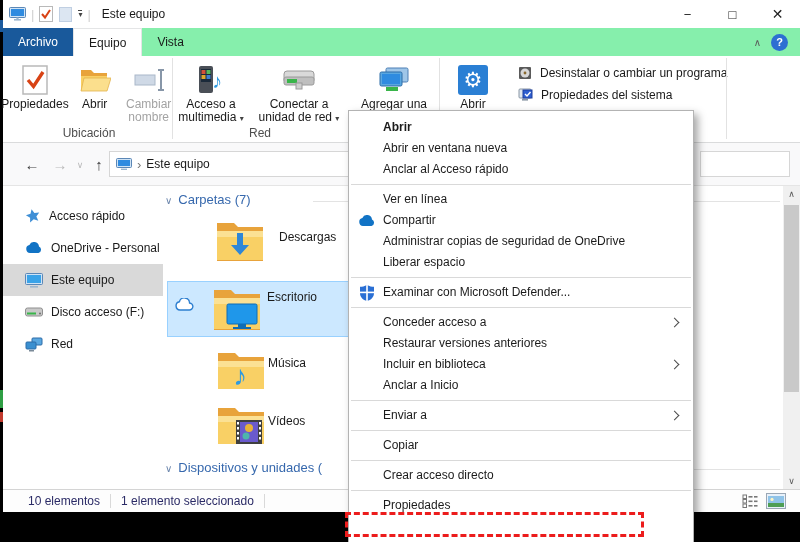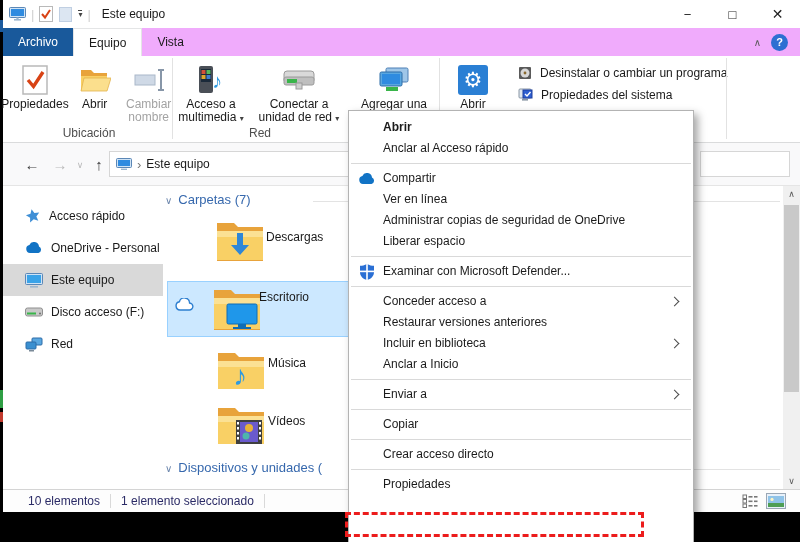--- a/index.html
+++ b/index.html
@@ -17,21 +17,21 @@
   .titlebar .pcicon { margin-left:6px; }
   .tsep { color:#d0d0d0; margin:0 5px; font-size:13px; }
   .qat-box { width:13px; height:15px; background:#dce6f2; border:1px solid #c0cfe2; }
   .qat-drop { font-size:8px; color:#444; border-top:1px solid #444; padding-top:1px; margin-left:6px; line-height:6px; }
   .tb-title { margin-left:6px; font-size:12px; }
   .wincontrols { margin-left:auto; display:flex; height:28px; }
   .wc { width:45px; height:28px; display:flex; align-items:center; justify-content:center; font-size:13px; color:#222; }
   .wc.close { font-size:14px; }
 
   
-  .tabrow { position:absolute; left:0; top:28px; width:100%; height:28px; background:#f0abfc; display:flex; align-items:stretch; }
+  .tabrow { position:absolute; left:0; top:28px; width:100%; height:28px; background:#86efac; display:flex; align-items:stretch; }
   .tab { padding:0 15px; display:flex; align-items:center; font-size:12px; }
   .tab.file { background:#19599b; color:#fff; }
   .tab.active { background:#fff; border:1px solid #e4e5e6; border-bottom:none; }
   .tabrow-right { margin-left:auto; display:flex; align-items:center; gap:10px; padding-right:12px; }
   .rib-collapse { color:#5a5a5a; font-size:10px; }
   .help-btn { width:17px; height:17px; border-radius:50%; background:#2d6fd2; color:#fff; font-size:11px; font-weight:bold; display:flex; align-items:center; justify-content:center; }
 
   
   .ribbon { position:absolute; left:0; top:56px; width:100%; height:87px; background:#fff; border-bottom:1px solid #dadbdc; }
   .rgroup { position:absolute; top:0; height:100%; }
@@ -342,39 +342,39 @@
     <div class="grp-line" style="left:150px;right:0;top:15px;"></div>
 
     <div class="tile-icon" style="left:51px;top:32px;">
       <svg width="52" height="46" viewBox="0 0 52 46">
           <path d="M3 5 h17 l4 4 h25 v34 h-46 z" fill="#e8a33b"></path>
           <path d="M3 13 h46 v29 h-46 z" fill="#f9d065"></path>
           <path d="M3 13 h46 v6 h-46 z" fill="#fbe194"></path>
           <path d="M26 16 v12 h6 l-9 10 -9 -10 h6 v-12 z" fill="#2f86d6" transform="translate(3 -1)"></path>
         </svg>
     </div>
-    <div class="tile-label" style="left:103px;top:44px;text-align:center;">Descargas</div>
+    <div class="tile-label" style="left:116px;top:44px;text-align:center;">Descargas</div>
 
     <div class="selrect"></div>
     <div class="cloudstat" style="left:12px;top:112px;">
       <svg width="19" height="13" viewBox="0 0 19 13">
           <path d="M5 12 a4.2 4.2 0 0 1 -.6 -8.3 A5.2 5.2 0 0 1 14.6 5 a3.5 3.5 0 0 1 -.5 7 z" fill="#fff" stroke="#2d7fd0" stroke-width="1.4"></path>
         </svg>
     </div>
     <div class="tile-icon" style="left:48px;top:99px;">
       <svg width="52" height="48" viewBox="0 0 52 48">
           <path d="M3 5 h17 l4 4 h25 v36 h-46 z" fill="#e8a33b"></path>
           <path d="M3 13 h46 v31 h-46 z" fill="#f9d065"></path>
           <path d="M3 13 h46 v6 h-46 z" fill="#fbe194"></path>
           <rect x="16" y="19" width="30" height="20" rx="1.5" fill="#1f97ea" stroke="#0e6db5"></rect>
           <rect x="27" y="39" width="8" height="3" fill="#0e6db5"></rect>
           <rect x="22" y="42" width="18" height="2" fill="#0e6db5"></rect>
         </svg>
     </div>
-    <div class="tile-label" style="left:96px;top:104px;">Escritorio</div>
+    <div class="tile-label" style="left:104px;top:104px;">Escritorio</div>
 
     <div class="tile-icon" style="left:52px;top:162px;">
       <svg width="52" height="44" viewBox="0 0 52 44">
           <path d="M3 5 h17 l4 4 h25 v32 h-46 z" fill="#e8a33b"></path>
           <path d="M3 13 h46 v28 h-46 z" fill="#f9d065"></path>
           <path d="M3 13 h46 v6 h-46 z" fill="#fbe194"></path>
           <text x="18" y="37" font-size="28" fill="#2f9ae0" font-family="sans-serif">♪</text>
         </svg>
     </div>
     <div class="tile-label" style="left:105px;top:170px;">Música</div>
@@ -435,28 +435,29 @@
             <rect x="0" y="7" width="16" height="4" fill="#4e9e55"></rect>
             <circle cx="4" cy="3.4" r="1.6" fill="#fdf4c4"></circle>
           </svg>
       </span>
     </div>
   </div>
 </div>
 
 <div class="ctxmenu">
   <div class="mi bold">Abrir</div>
+  <div class="mi">Abrir en ventana nueva</div>
   <div class="mi">Anclar al Acceso rápido</div>
   <div class="msep"></div>
+  <div class="mi">Ver en línea</div>
   <div class="mi"><span class="micon">
         <svg width="18" height="12" viewBox="0 0 18 12">
           <path d="M5 11 a4 4 0 0 1 -.6 -7.9 A5 5 0 0 1 14 4.6 a3.4 3.4 0 0 1 -.5 6.4 z" fill="#1173c5"></path>
         </svg>
       </span><span>Compartir</span></div>
-  <div class="mi">Ver en línea</div>
   <div class="mi">Administrar copias de seguridad de OneDrive</div>
   <div class="mi">Liberar espacio</div>
   <div class="msep"></div>
   <div class="mi"><span class="micon">
         <svg width="14" height="16" viewBox="0 0 14 16">
           <path d="M7 0 C9.5 1.4 11.8 1.8 14 1.8 V8 C14 12.2 11 15 7 16 C3 15 0 12.2 0 8 V1.8 C2.2 1.8 4.5 1.4 7 0 z" fill="#2a6fd4"></path>
           <rect x="6.2" y="0" width="1.6" height="16" fill="#fff"></rect>
           <rect x="0" y="6.6" width="14" height="1.6" fill="#fff"></rect>
         </svg>
       </span><span>Examinar con Microsoft Defender...</span></div>

